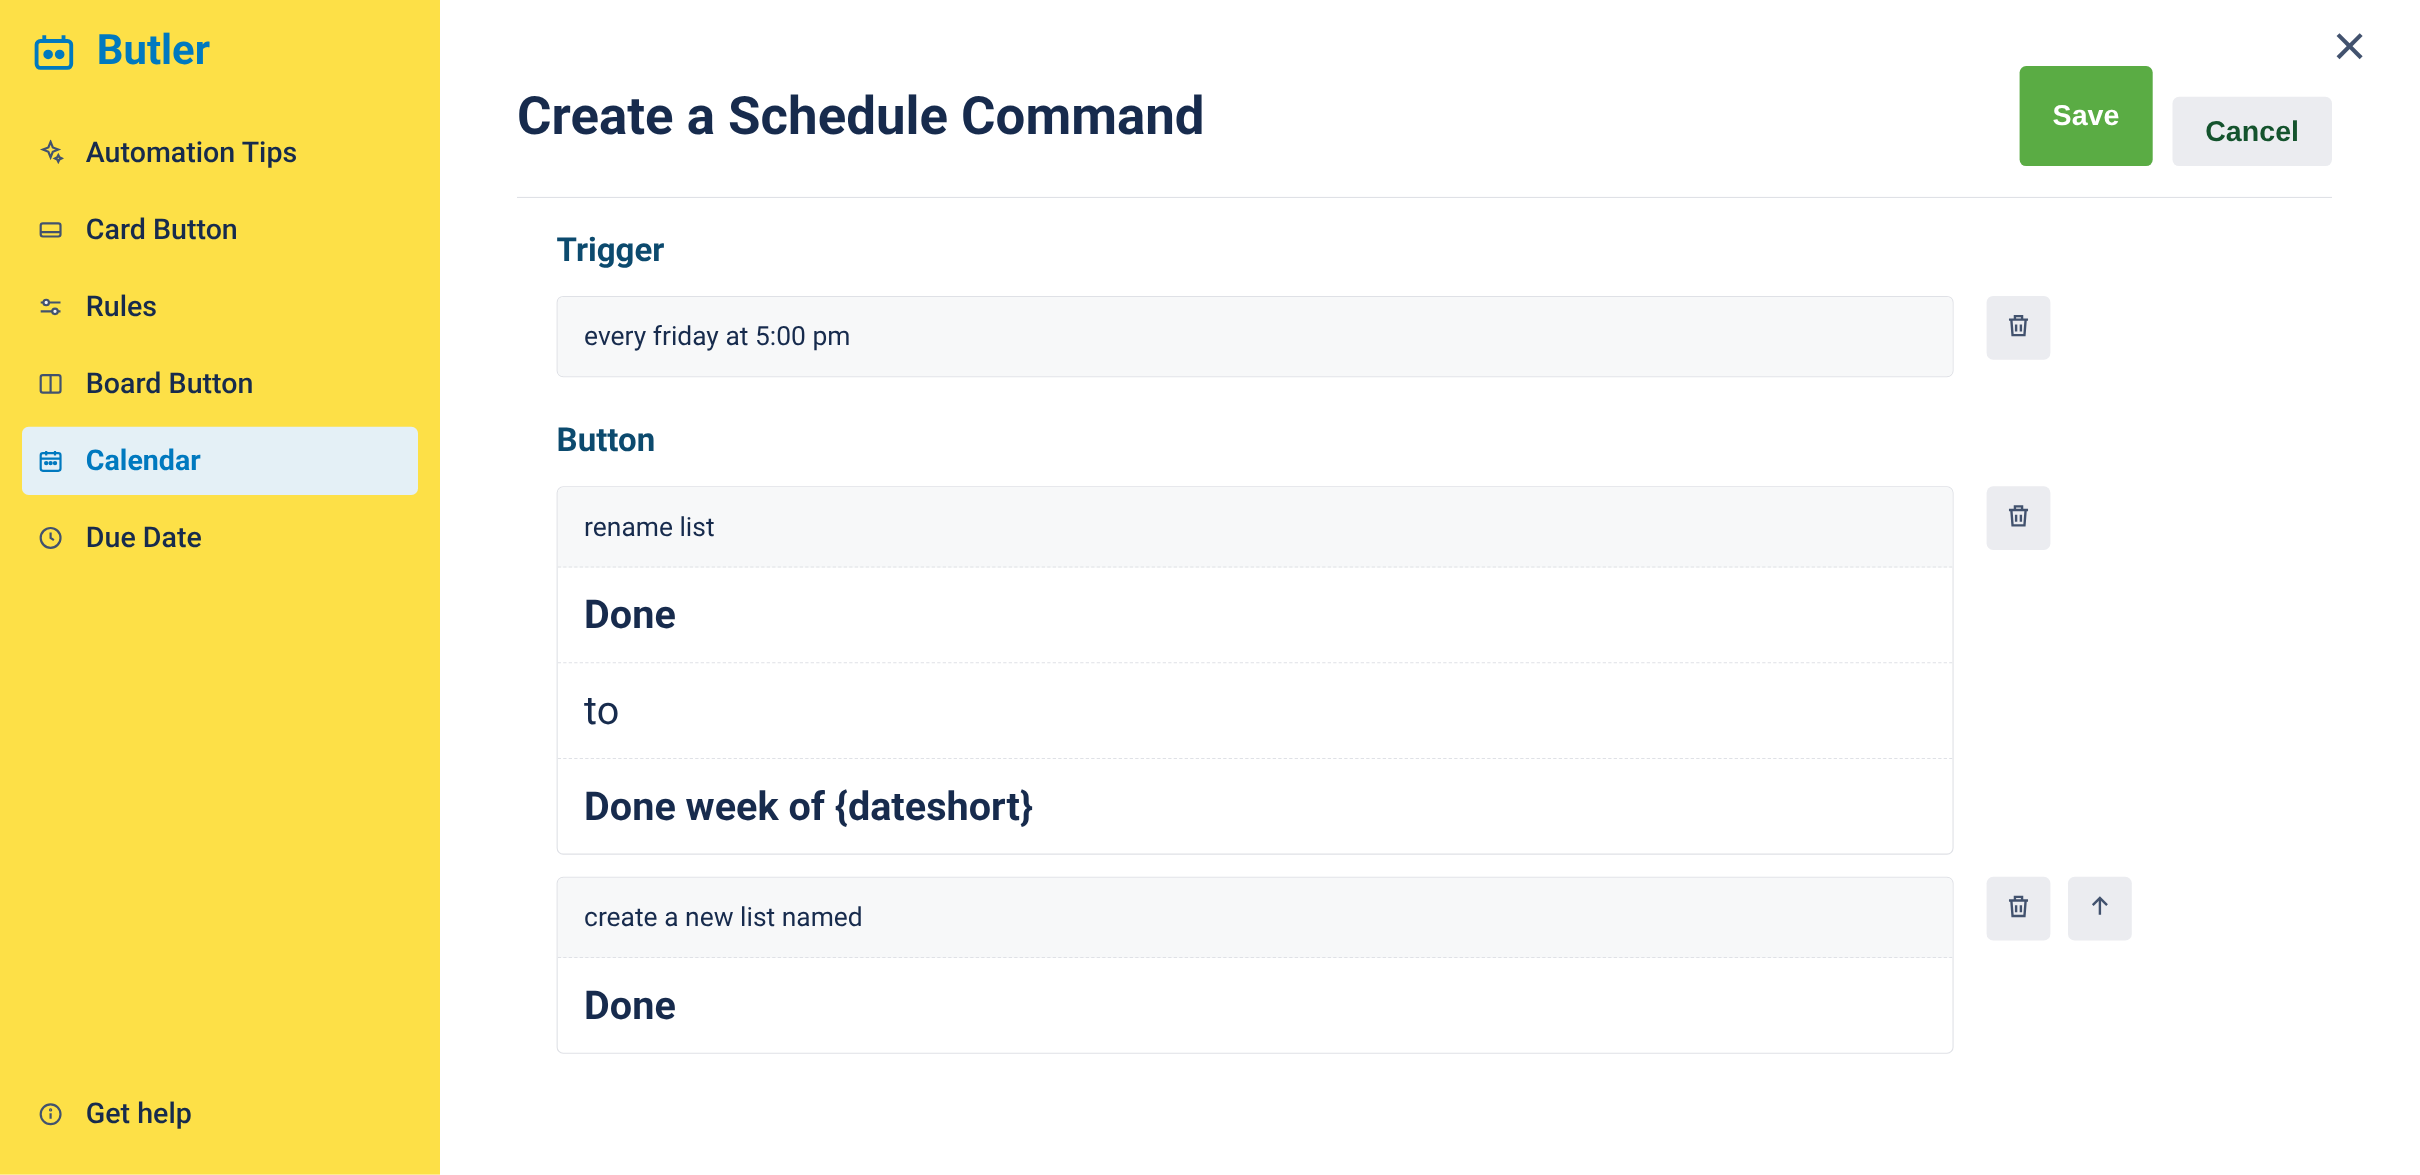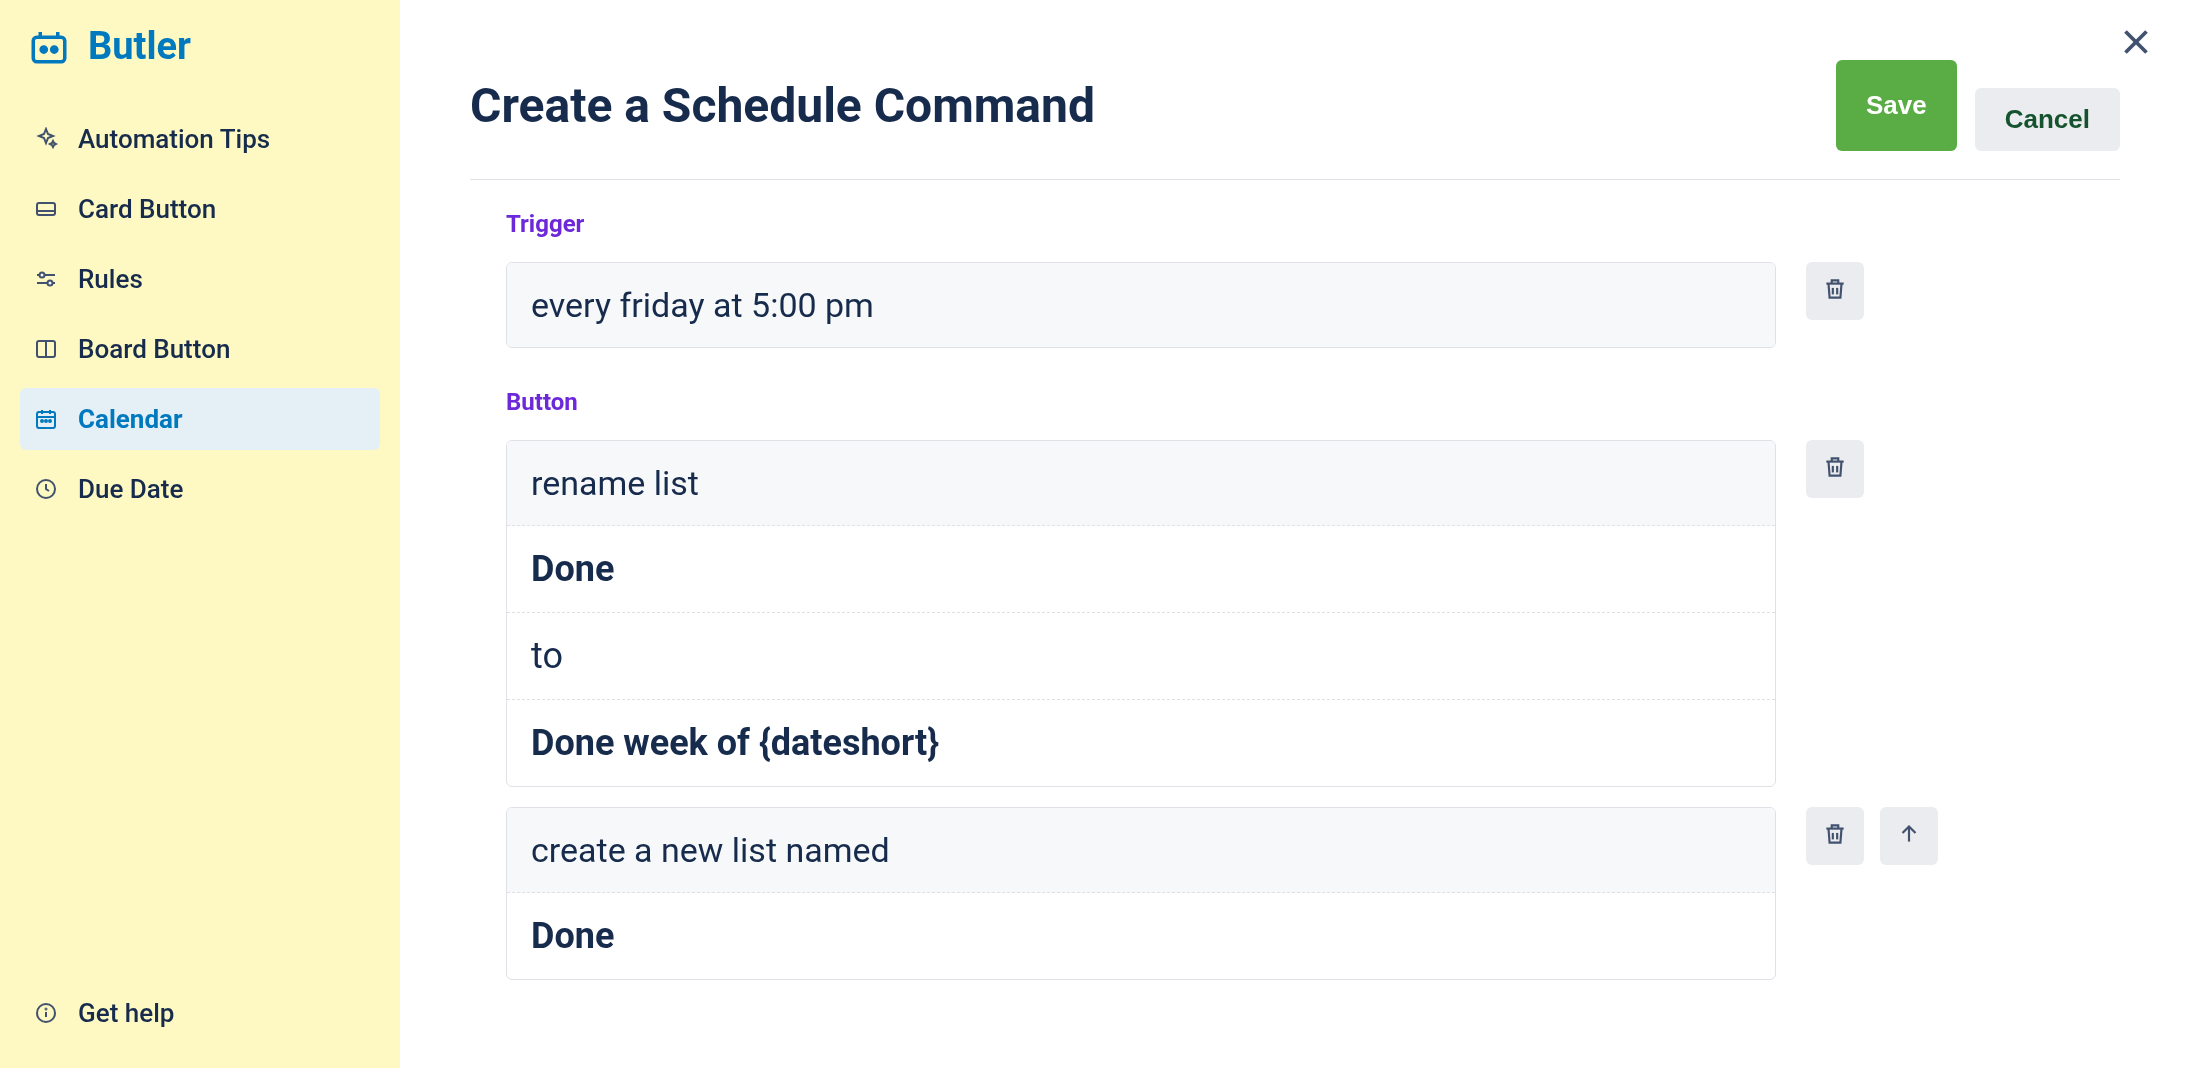--- a/index.html
+++ b/index.html
@@ -18,21 +18,21 @@
   position: relative;
 }
 
 .app-container {
   display: flex;
   height: 100%;
 }
 
 .sidebar {
   width: 400px;
-  background: #fef9c3;
+  background: #fde047;
   padding: 24px 20px;
   display: flex;
   flex-direction: column;
 }
 
 .sidebar-header {
   display: flex;
   align-items: center;
   gap: 18px;
   margin-bottom: 40px;
@@ -157,23 +157,23 @@
   background: #ebecf0;
   color: #14532d;
   margin-top: 28px;
 }
 
 .section {
   margin-bottom: 40px;
 }
 
 .section-title {
-  font-size: 24px;
+  font-size: 30px;
   font-weight: 700;
-  color: #6d28d9;
+  color: #0c4a6e;
   margin-bottom: 24px;
   padding-left: 36px;
 }
 
 .row-block {
   display: flex;
   align-items: flex-start;
   gap: 30px;
   padding-left: 36px;
   margin-bottom: 20px;
@@ -183,21 +183,21 @@
   flex: 1;
   max-width: 1270px;
   border: 1px solid #dfe1e6;
   border-radius: 6px;
   overflow: hidden;
 }
 
 .card-header {
   background: #f7f8f9;
   padding: 22px 24px;
-  font-size: 34px;
+  font-size: 24px;
   color: #172b4d;
   border-bottom: 1px dashed #dfe1e6;
 }
 
 .card-header.no-border {
   border-bottom: none;
 }
 
 .card-line {
   padding: 22px 24px;

